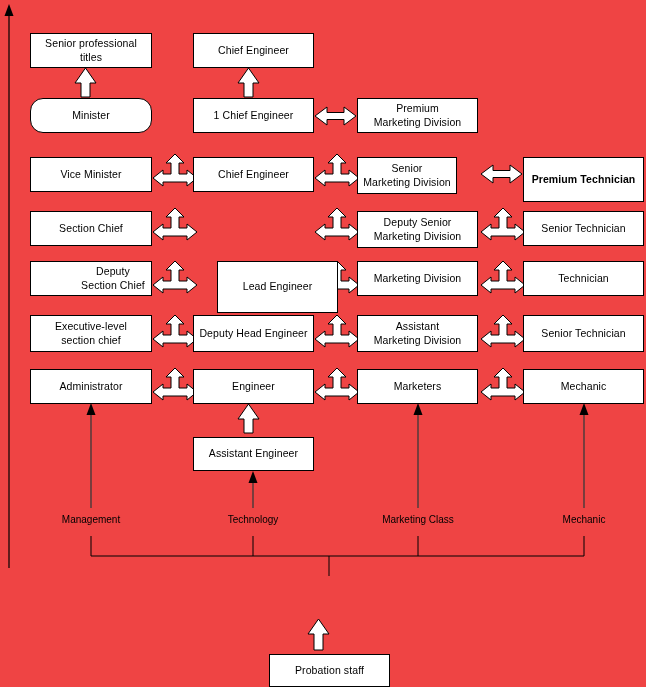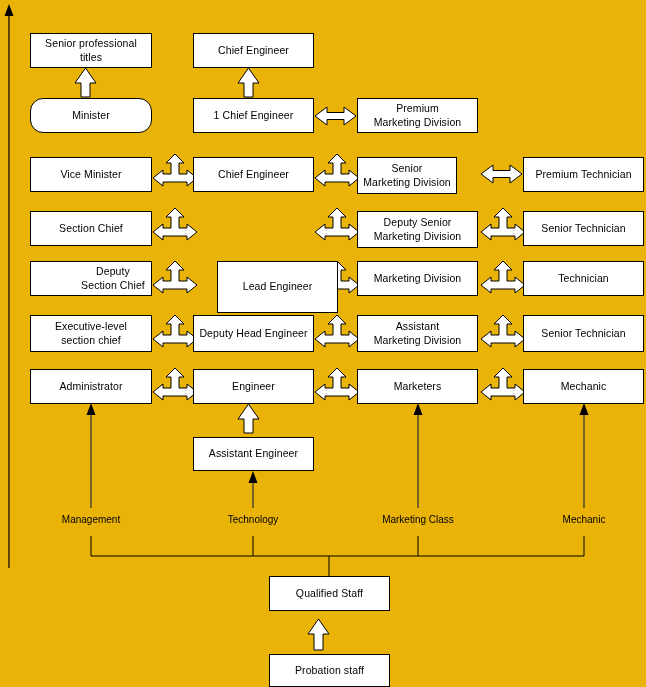--- a/index.html
+++ b/index.html
@@ -9,21 +9,21 @@
     background: #ffffff;
   }
   body {
     font-family: "Liberation Sans", sans-serif;
     color: #000000;
   }
   #canvas {
     position: relative;
     width: 646px;
     height: 687px;
-    background: #eab308;
+    background: #ef4444;
     overflow: hidden;
   }
   
   .node {
     position: absolute;
     box-sizing: border-box;
     border: 1px solid #000000;
     background: #ffffff;
     display: flex;
     align-items: center;
@@ -218,27 +218,26 @@
 Marketing Division</div>
   <div class="node" style="left:357px; top:157px; width:100px; height:37px;">Senior
 Marketing Division</div>
   <div class="node" style="left:357px; top:211px; width:121px; height:37px;">Deputy Senior
 Marketing Division</div>
   <div class="node" style="left:357px; top:261px; width:121px; height:35px;">Marketing Division</div>
   <div class="node" style="left:357px; top:315px; width:121px; height:37px;">Assistant
 Marketing Division</div>
   <div class="node" style="left:357px; top:369px; width:121px; height:35px;">Marketers</div>
 
-  <div class="node" style="left:523px; top:157px; width:121px; height:35px;">Premium Technician</div>
+  <div class="node" style="left:523px; top:157px; width:121px; height:45px;font-weight:bold;">Premium Technician</div>
   <div class="node" style="left:523px; top:211px; width:121px; height:35px;">Senior Technician</div>
   <div class="node" style="left:523px; top:261px; width:121px; height:35px;">Technician</div>
   <div class="node" style="left:523px; top:315px; width:121px; height:37px;">Senior Technician</div>
   <div class="node" style="left:523px; top:369px; width:121px; height:35px;">Mechanic</div>
 
   <div class="caption" style="left:91px; top:514px;">Management</div>
   <div class="caption" style="left:253px; top:514px;">Technology</div>
   <div class="caption" style="left:418px; top:514px;">Marketing Class</div>
   <div class="caption" style="left:584px; top:514px;">Mechanic</div>
 
-  <div class="node" style="left:269px; top:576px; width:121px; height:35px;">Qualified Staff</div>
   <div class="node" style="left:269px; top:654px; width:121px; height:33px;">Probation staff</div>
 
 </div>
 
 </body></html>

